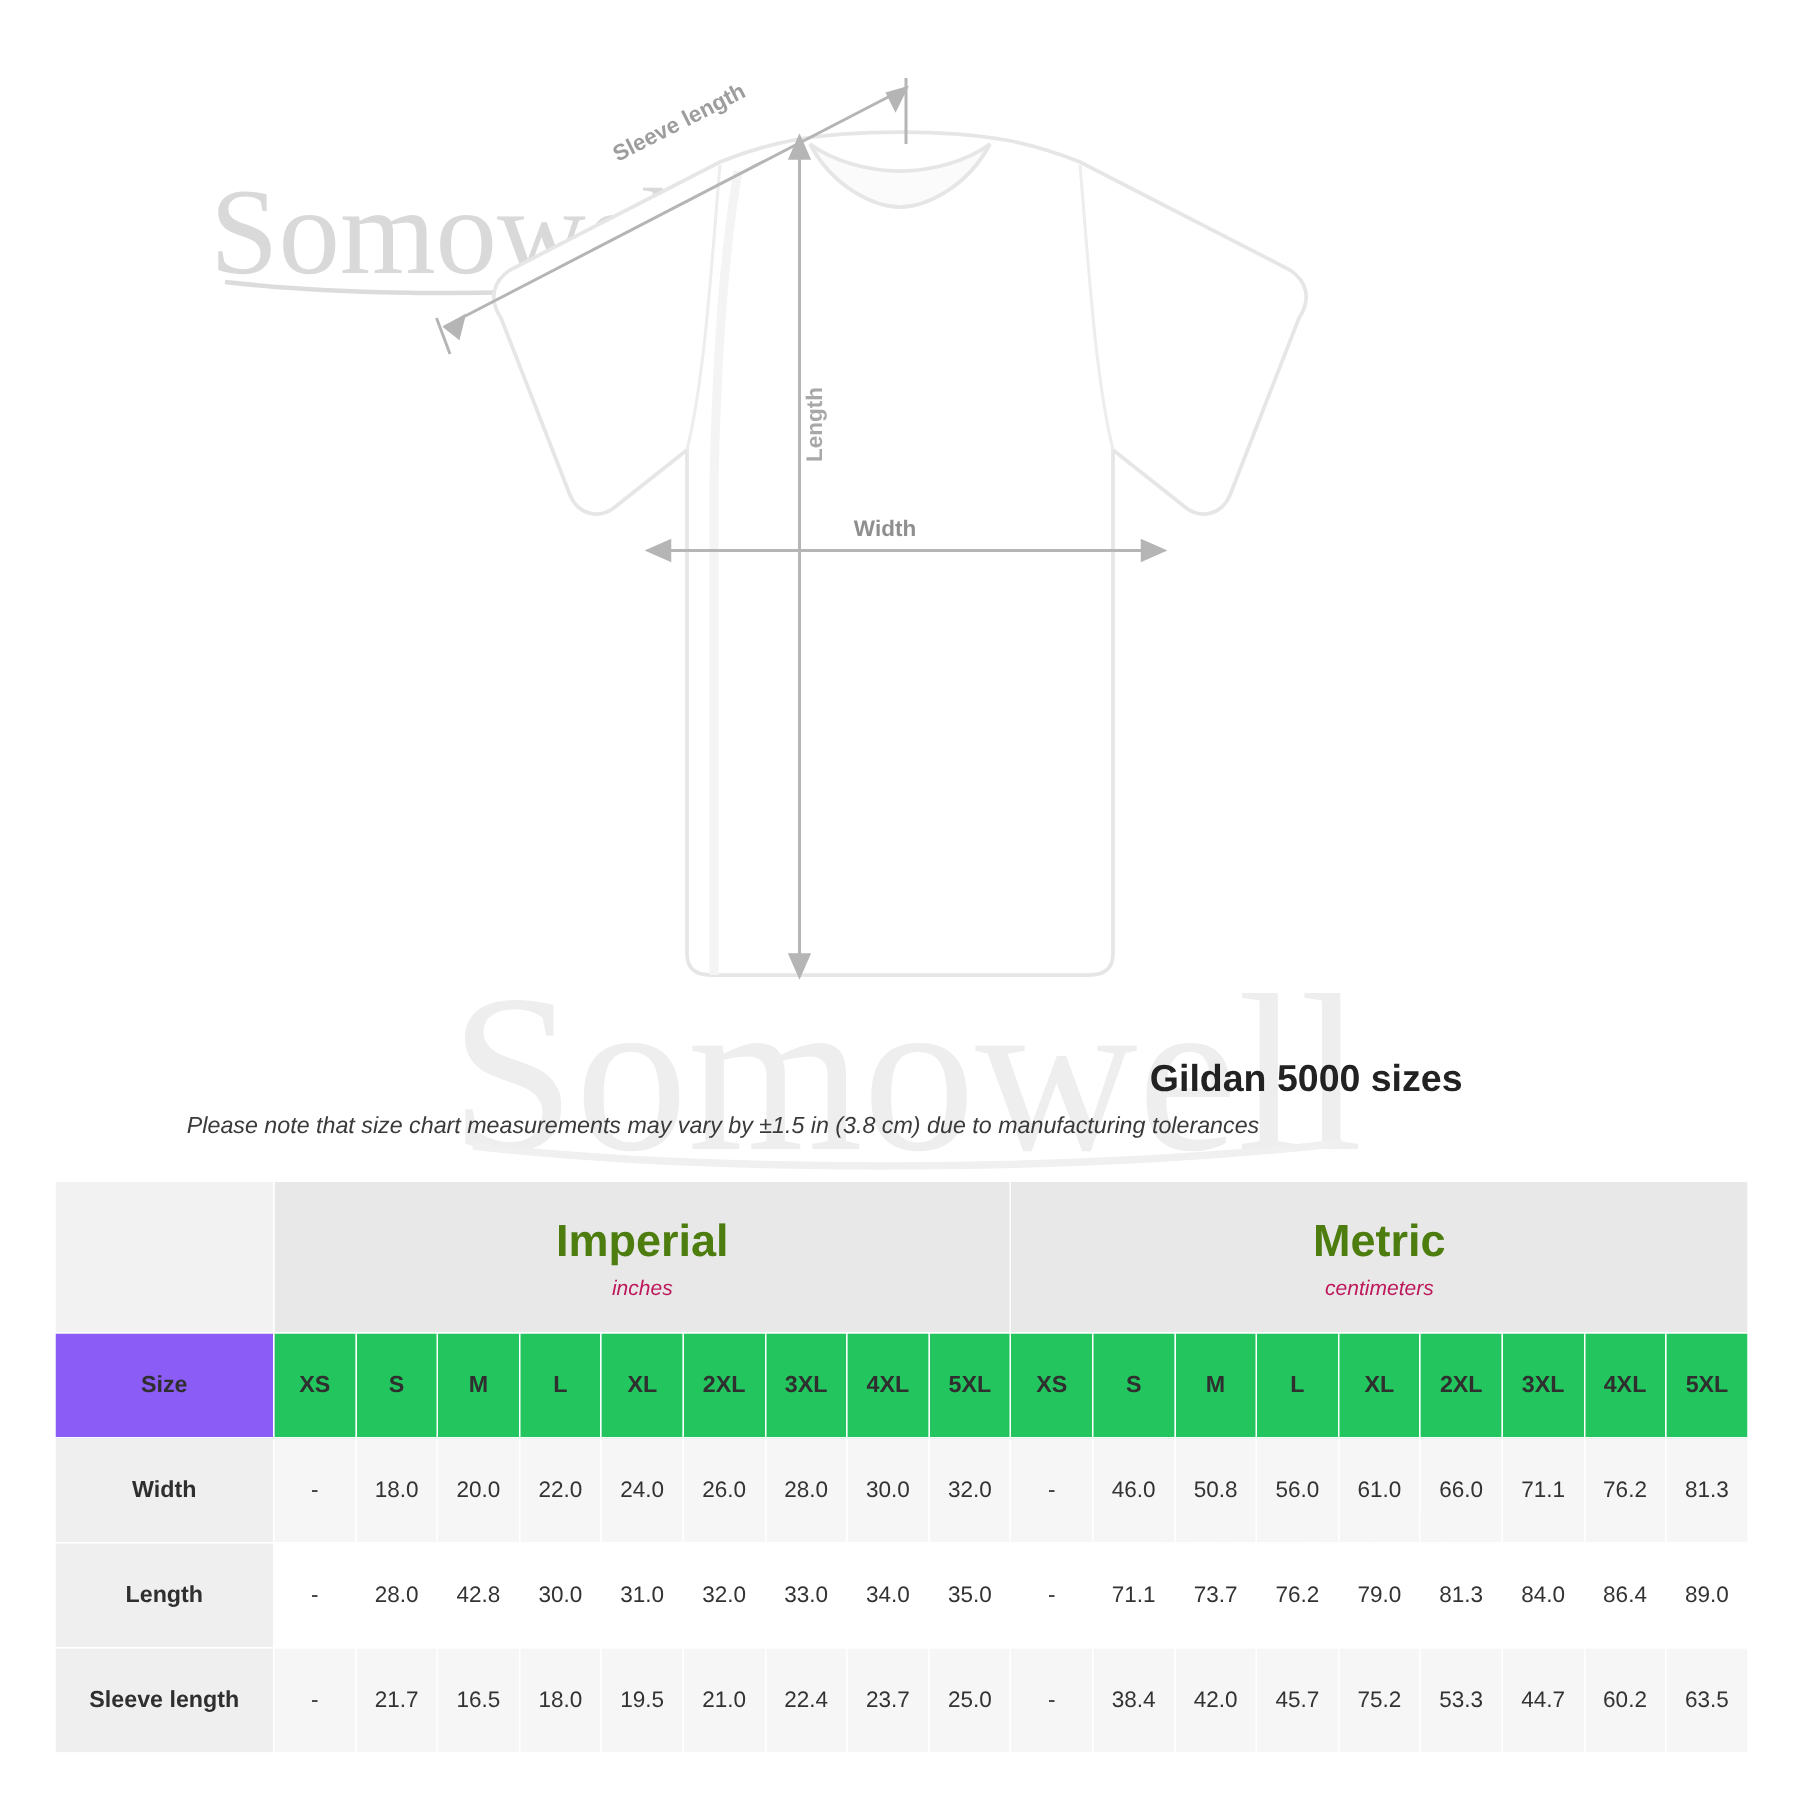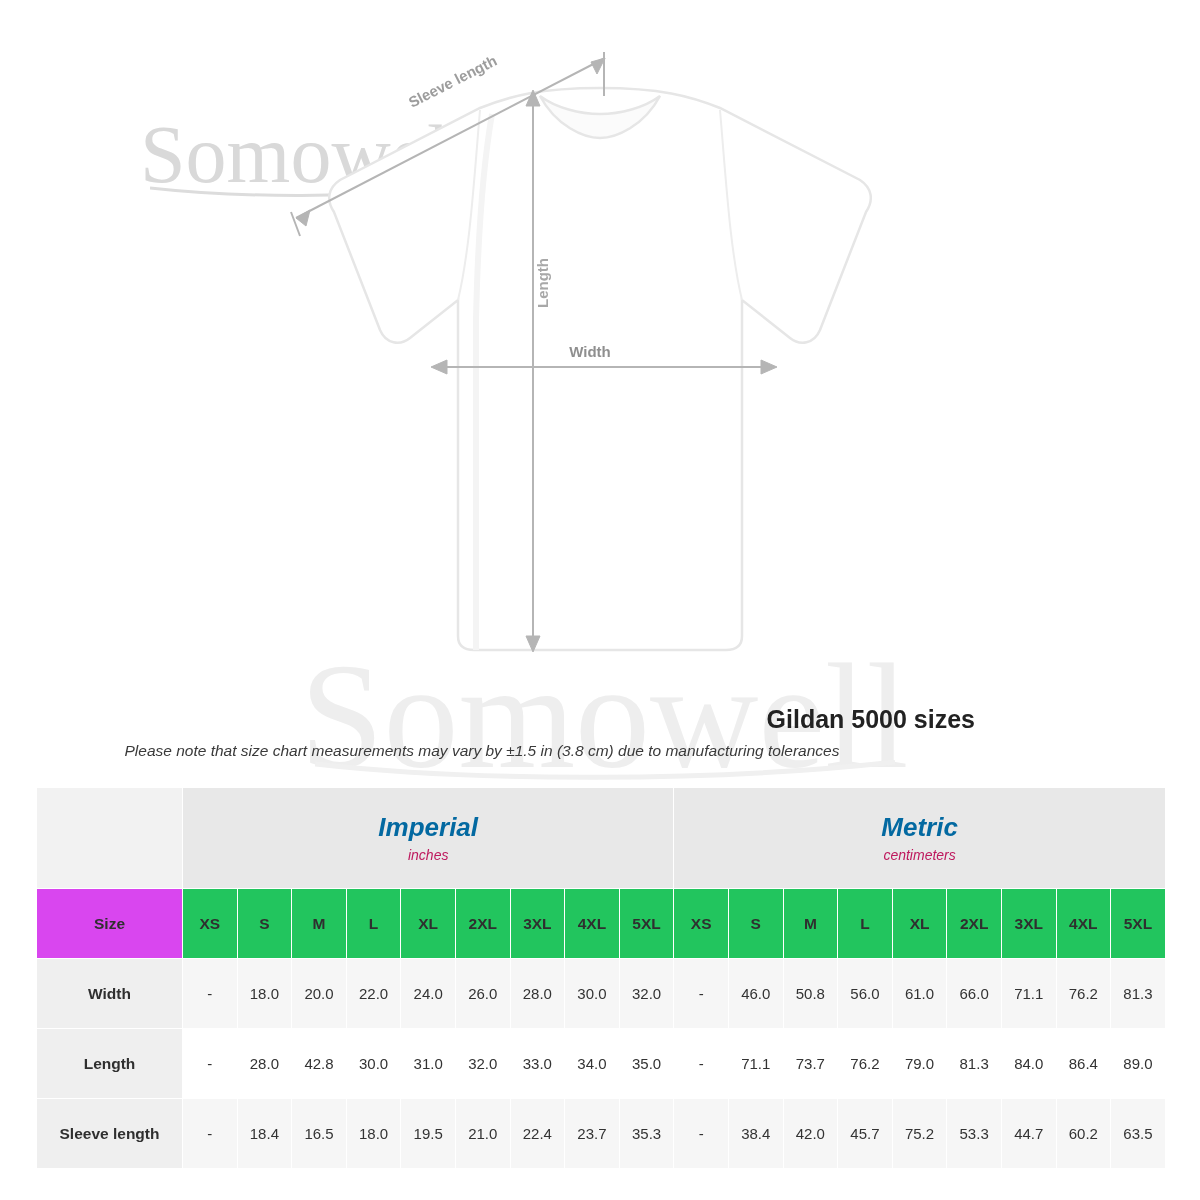--- a/index.html
+++ b/index.html
@@ -58,29 +58,29 @@
     font-size:15px;
     color:#333;
     padding:0;
     height:69px;
   }
   .unit-head{
     background:#e8e8e8;
     height:100px;
   }
   .unit-name{
-    font-size:26px;font-weight:bold;font-style:italic;color:#0369a1;
+    font-size:30px;font-weight:bold;color:#4d7c0f;
     line-height:1.1;
   }
   .unit-sub{
     font-size:14px;font-style:italic;color:#be185d;padding-top:6px;
   }
   .corner{background:#f2f2f2;}
   .hdr-row td{background:#22c55e;font-size:15.5px;font-weight:bold;color:#2f2f2f;}
-  .hdr-row td.size-label{background:#d946ef;font-size:15.5px;font-weight:bold;}
+  .hdr-row td.size-label{background:#8b5cf6;font-size:15.5px;font-weight:bold;}
   .row-label{
     background:#efefef;font-weight:bold;font-size:15.5px;color:#2f2f2f;
   }
   .row-a td{background:#f6f6f6;}
   .row-b td{background:#ffffff;}
   .row-a td.row-label{background:#efefef;}
   .row-b td.row-label{background:#efefef;}
   col.lbl{width:146px;}
   col.cell{width:54.6px;}
 </style>
@@ -256,28 +256,28 @@
         <td>79.0</td>
         <td>81.3</td>
         <td>84.0</td>
         <td>86.4</td>
         <td>89.0</td>
       </tr>
 
       <tr class="row-a">
         <td class="row-label">Sleeve length</td>
         <td>-</td>
-        <td>18.4</td>
+        <td>21.7</td>
         <td>16.5</td>
         <td>18.0</td>
         <td>19.5</td>
         <td>21.0</td>
         <td>22.4</td>
         <td>23.7</td>
-        <td>35.3</td>
+        <td>25.0</td>
         <td>-</td>
         <td>38.4</td>
         <td>42.0</td>
         <td>45.7</td>
         <td>75.2</td>
         <td>53.3</td>
         <td>44.7</td>
         <td>60.2</td>
         <td>63.5</td>
       </tr>

